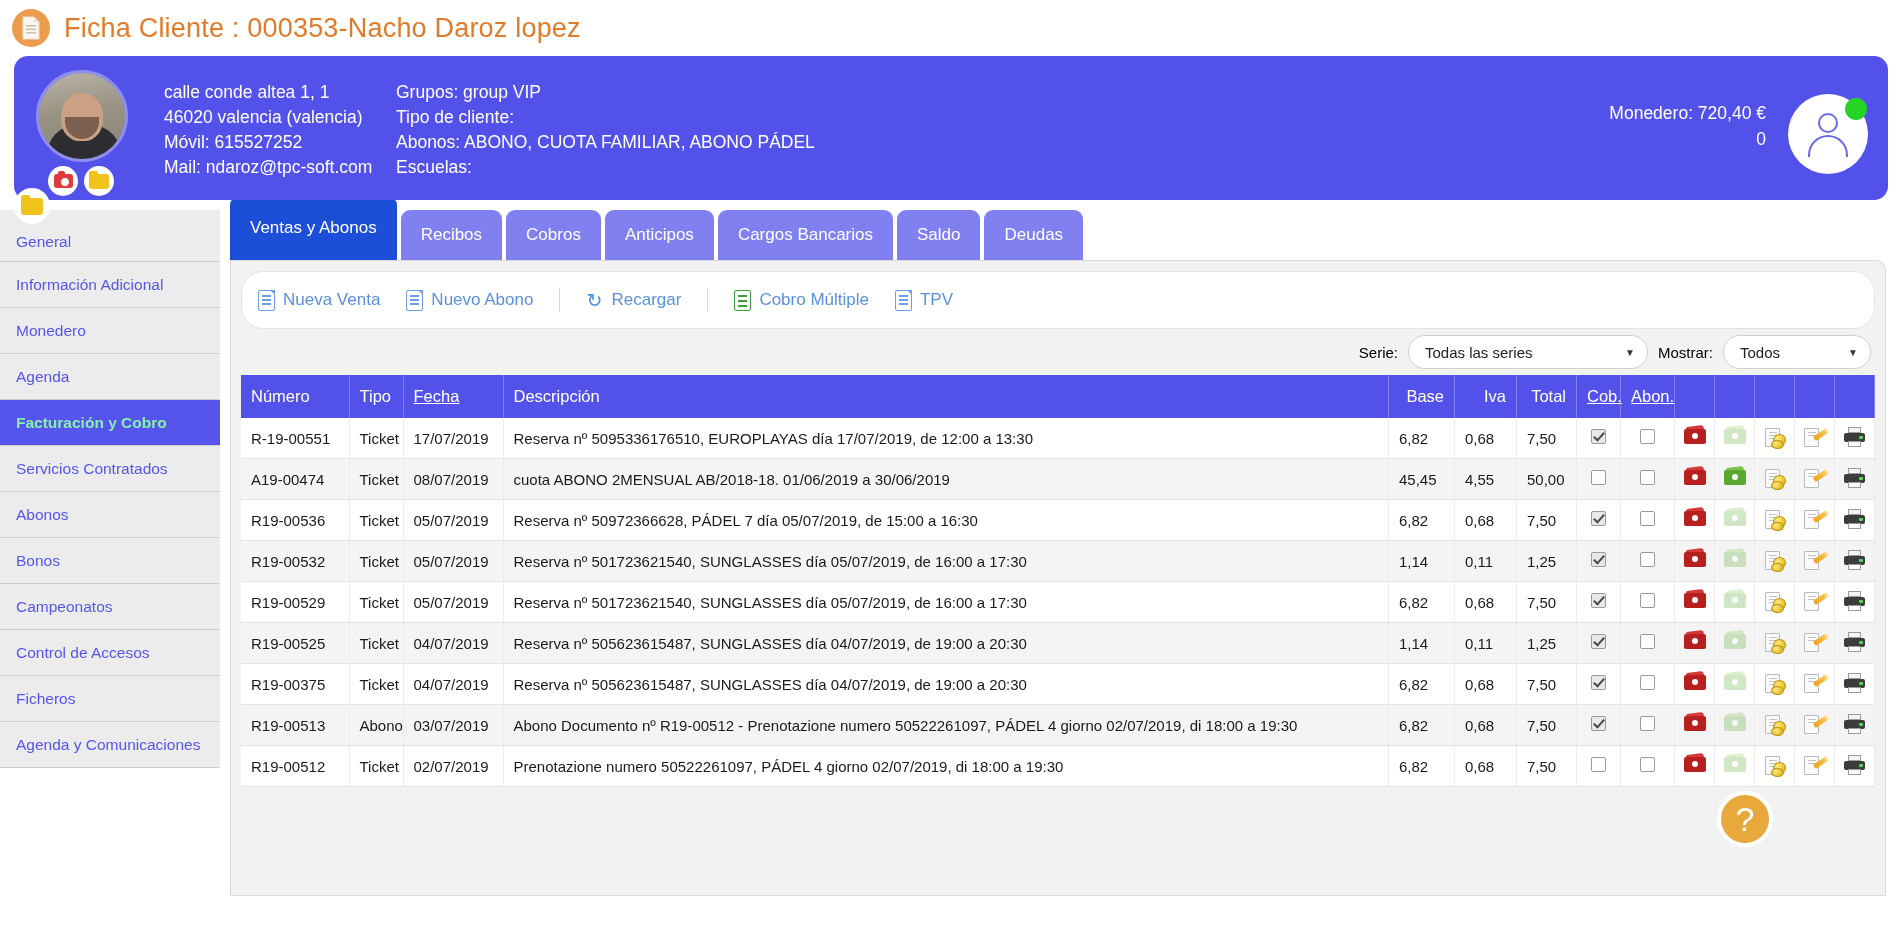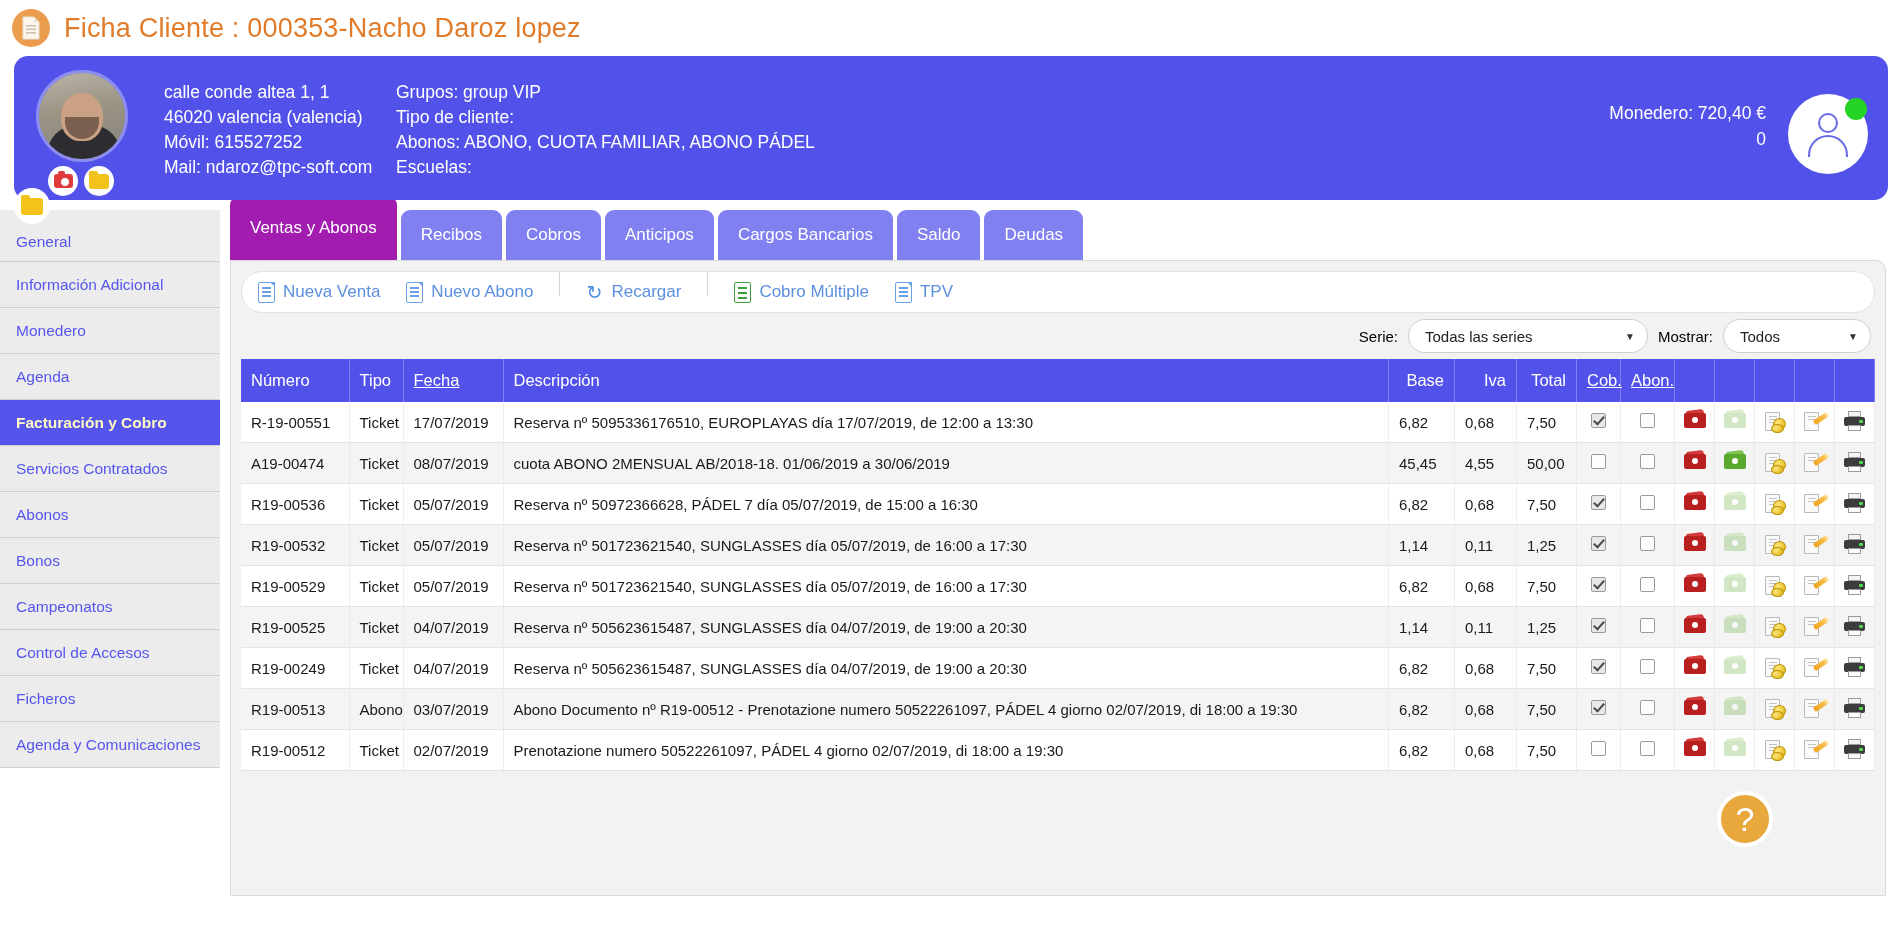--- a/index.html
+++ b/index.html
@@ -193,21 +193,21 @@
     font-size: 15.5px;
     height: 46px;
     display: flex;
     align-items: center;
     padding-left: 16px;
     cursor: pointer;
   }
   .side-item.first { height: 52px; align-items: flex-end; padding-bottom: 10px; }
   .side-item.active {
     background: #5555ee;
-    color: #fef9c3;
+    color: #86efac;
     font-weight: bold;
   }
 
   .content {
     flex: 1 1 auto;
     padding: 8px 10px 0 10px;
   }
 
   
   .tabs {
@@ -221,38 +221,39 @@
     color: #ffffff;
     border-radius: 9px 9px 0 0;
     height: 50px;
     display: flex;
     align-items: center;
     padding: 0 20px;
     font-size: 17px;
     cursor: pointer;
     white-space: nowrap;
   }
-  .tab.active { background: #a21caf; height: 64px; }
+  .tab.active { background: #1d4ed8; height: 64px; }
 
   
   .panel {
     background: #f2f2f2;
     border: 1px solid #dadada;
     border-radius: 0 10px 0 0;
     padding: 10px 10px 0 10px;
     height: 636px;
     overflow: hidden;
     position: relative;
   }
   .toolbar {
     background: #ffffff;
     border: 1px solid #e2e2e2;
     border-radius: 22px;
-    height: 42px;
+    height: 58px;
     display: flex;
+    align-items: center;
     gap: 26px;
     padding: 0 16px;
   }
   .tool-link {
     display: flex; align-items: center; gap: 8px;
     color: #5b8fe0; font-size: 17px; cursor: pointer;
     white-space: nowrap;
   }
   .ti { width: 17px; height: 21px; position: relative; flex:0 0 auto; }
   .ti-doc {
@@ -758,21 +759,21 @@
               <td class="num">1,25</td>
               <td class="ctr"><span class="cbx checked"></span></td>
               <td class="ctr"><span class="cbx"></span></td>
               <td class="act"><span class="ic "><span class="bill-red-back"></span><span class="bill bill-red"></span></span></td>
               <td class="act"><span class="ic faded"><span class="bill-green-back"></span><span class="bill bill-green"></span></span></td>
               <td class="act ic-doc-coins"><span class="ic ic-doc-coins"><span class="page"></span><span class="coins"></span></span></td>
               <td class="act"><span class="ic ic-doc-edit"><span class="page"></span><span class="pencil"></span></span></td>
               <td class="act"><span class="ic ic-print"><span class="top"></span><span class="mid"></span><span class="bot"></span></span></td>
             </tr>
             <tr>
-              <td>R19-00249</td>
+              <td>R19-00375</td>
               <td>Ticket</td>
               <td>04/07/2019</td>
               <td>Reserva nº 505623615487, SUNGLASSES día 04/07/2019, de 19:00 a 20:30</td>
               <td class="num">6,82</td>
               <td class="num">0,68</td>
               <td class="num">7,50</td>
               <td class="ctr"><span class="cbx checked"></span></td>
               <td class="ctr"><span class="cbx"></span></td>
               <td class="act"><span class="ic "><span class="bill-red-back"></span><span class="bill bill-red"></span></span></td>
               <td class="act"><span class="ic faded"><span class="bill-green-back"></span><span class="bill bill-green"></span></span></td>

